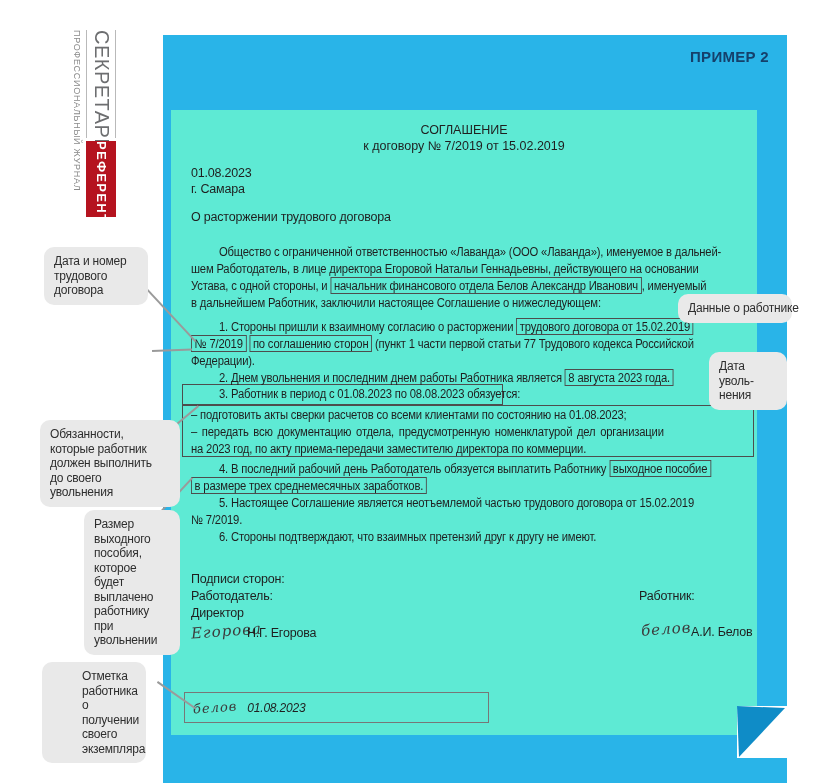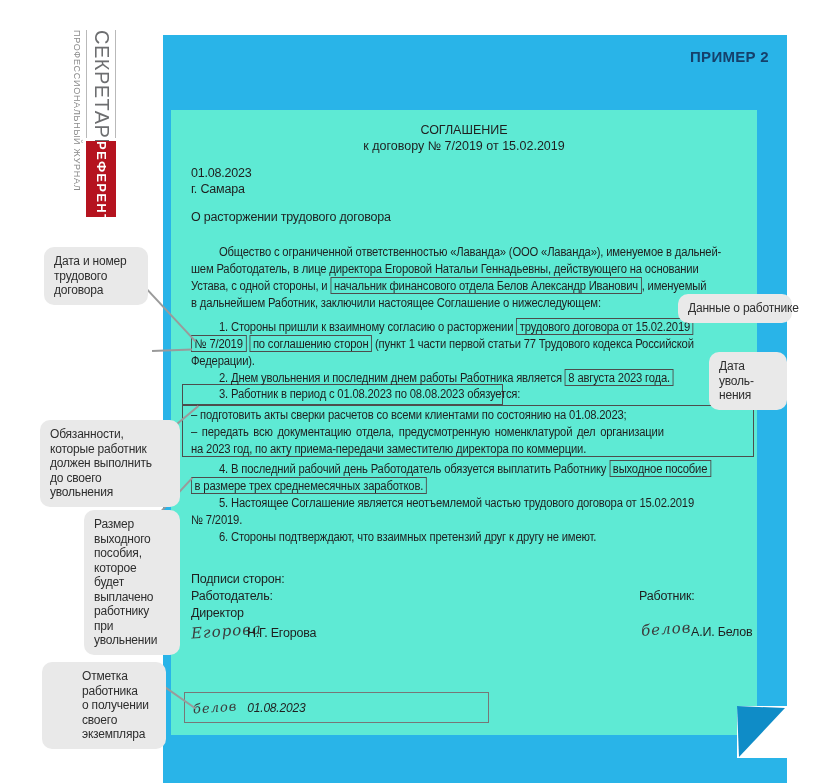--- a/index.html
+++ b/index.html
@@ -121,21 +121,21 @@
   <div class="callout" style="left:40px;top:420px;width:140px;">Обязанности,
 которые работник
 должен выполнить
 до своего
 увольнения</div>
   <div class="callout" style="left:40px;top:510px;width:96px;margin-left:44px;">Размер выходного
 пособия, которое
 будет выплачено
 работнику при
 увольнении</div>
-  <div class="callout" style="left:42px;top:662px;width:124px;padding-left:40px;">Отметка работника
+  <div class="callout" style="left:42px;top:662px;width:104px;padding-left:40px;">Отметка работника
 о получении своего
 экземпляра</div>
 
   <div class="callout" style="left:678px;top:294px;width:114px;white-space:nowrap;">Данные о работнике</div>
   <div class="callout" style="left:709px;top:352px;width:78px;">Дата уволь-
 нения</div>
 
 </div>
 
 </body></html>

